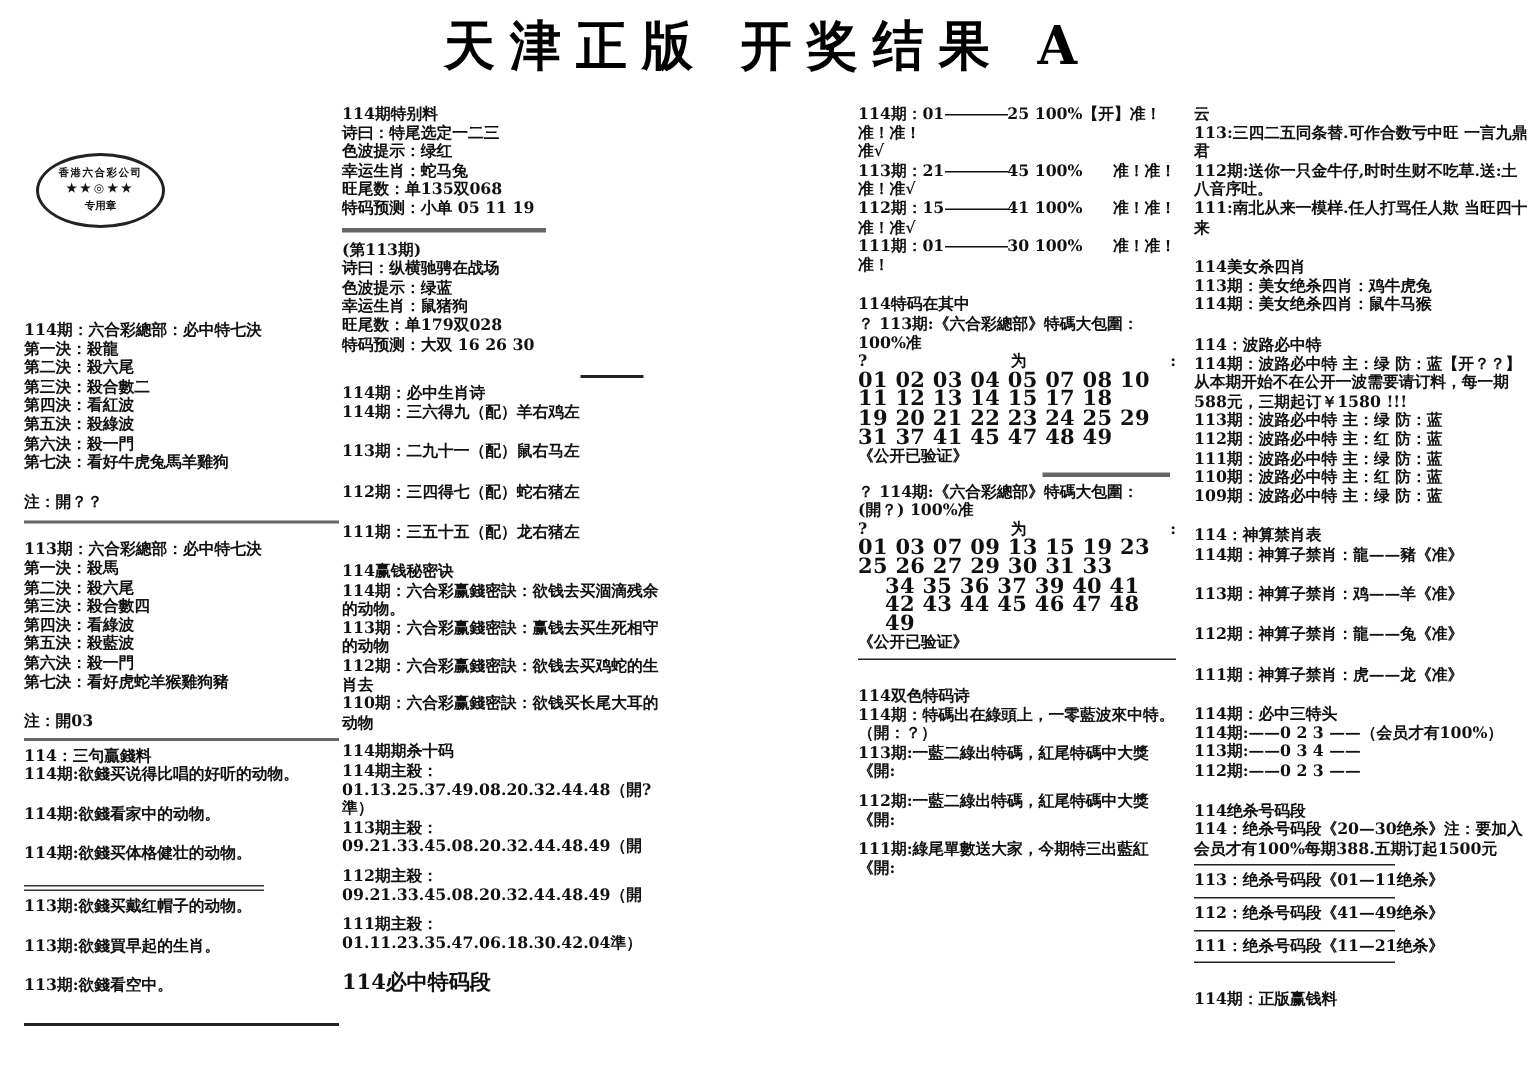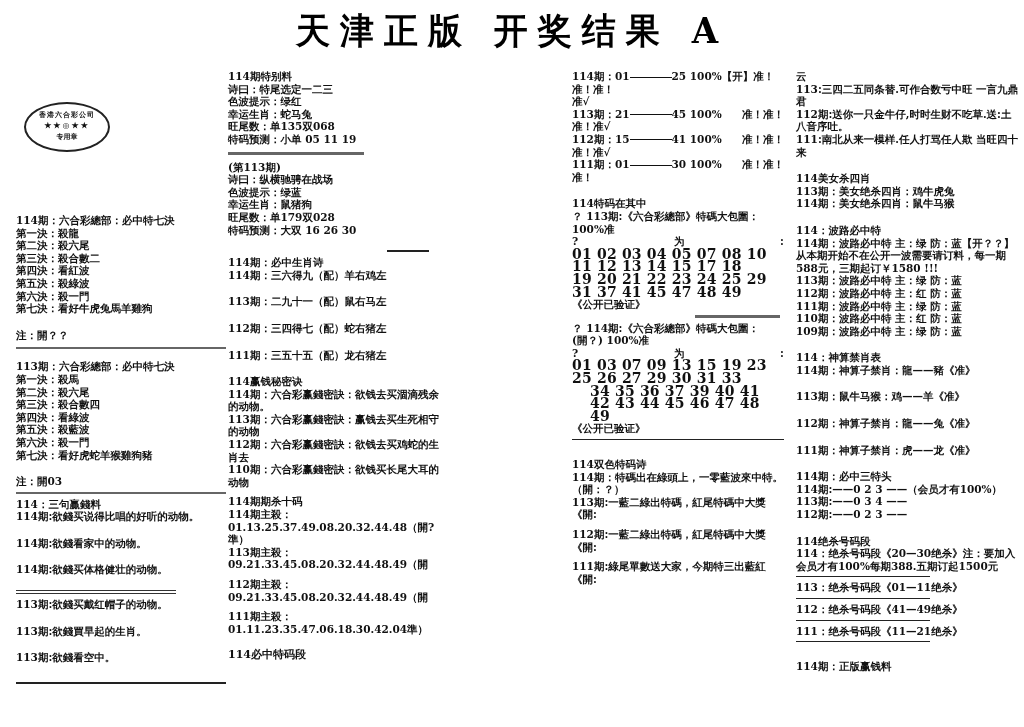--- a/index.html
+++ b/index.html
@@ -125,21 +125,21 @@
   <div>
     <span class="line">114期期杀十码</span>
     <span class="line">114期主殺：01.13.25.37.49.08.20.32.44.48（開?準）</span>
     <span class="line">113期主殺：09.21.33.45.08.20.32.44.48.49（開</span>
     <div class="gap-s"></div>
     <span class="line">112期主殺：09.21.33.45.08.20.32.44.48.49（開</span>
     <div class="gap-s"></div>
     <span class="line">111期主殺：01.11.23.35.47.06.18.30.42.04準）</span>
   </div>
   <div class="gap"></div>
-  <span class="line" style="font-size:11px;">114必中特码段</span>
+  <span class="line" style="font-size:14px;">114必中特码段</span>
 </div>
 
 <div class="col c3" style="top:70px;">
   <div>
     <div>
       <span>114期：01</span><span style="display:inline-block;width:42px;border-top:1px solid #111;vertical-align:middle;"></span><span>25 100%</span><span>【开】准！准！准！</span>
       <span class="line">准√</span>
     </div>
     <div>
       <span>113期：21</span><span style="display:inline-block;width:42px;border-top:1px solid #111;vertical-align:middle;"></span><span>45  100%</span><span style="float:right">准！准！</span>
@@ -213,21 +213,21 @@
     <span class="line">112期：波路必中特 主：红 防：蓝</span>
     <span class="line">111期：波路必中特 主：绿 防：蓝</span>
     <span class="line">110期：波路必中特 主：红 防：蓝</span>
     <span class="line">109期：波路必中特 主：绿 防：蓝</span>
   </div>
   <div class="gap"></div>
   <div>
     <span class="line">114：神算禁肖表</span>
     <span class="line">114期：神算子禁肖：龍——豬《准》</span>
     <div class="gap"></div>
-    <span class="line">113期：鼠牛马猴：鸡——羊《准》</span>
+    <span class="line">113期：神算子禁肖：鸡——羊《准》</span>
     <div class="gap"></div>
     <span class="line">112期：神算子禁肖：龍——兔《准》</span>
     <div class="gap"></div>
     <span class="line">111期：神算子禁肖：虎——龙《准》</span>
   </div>
   <div class="gap"></div>
   <div>
     <span class="line">114期：必中三特头</span>
     <span class="line">114期:——0 2 3 ——（会员才有100%）</span>
     <span class="line">113期:——0 3 4 ——</span>

